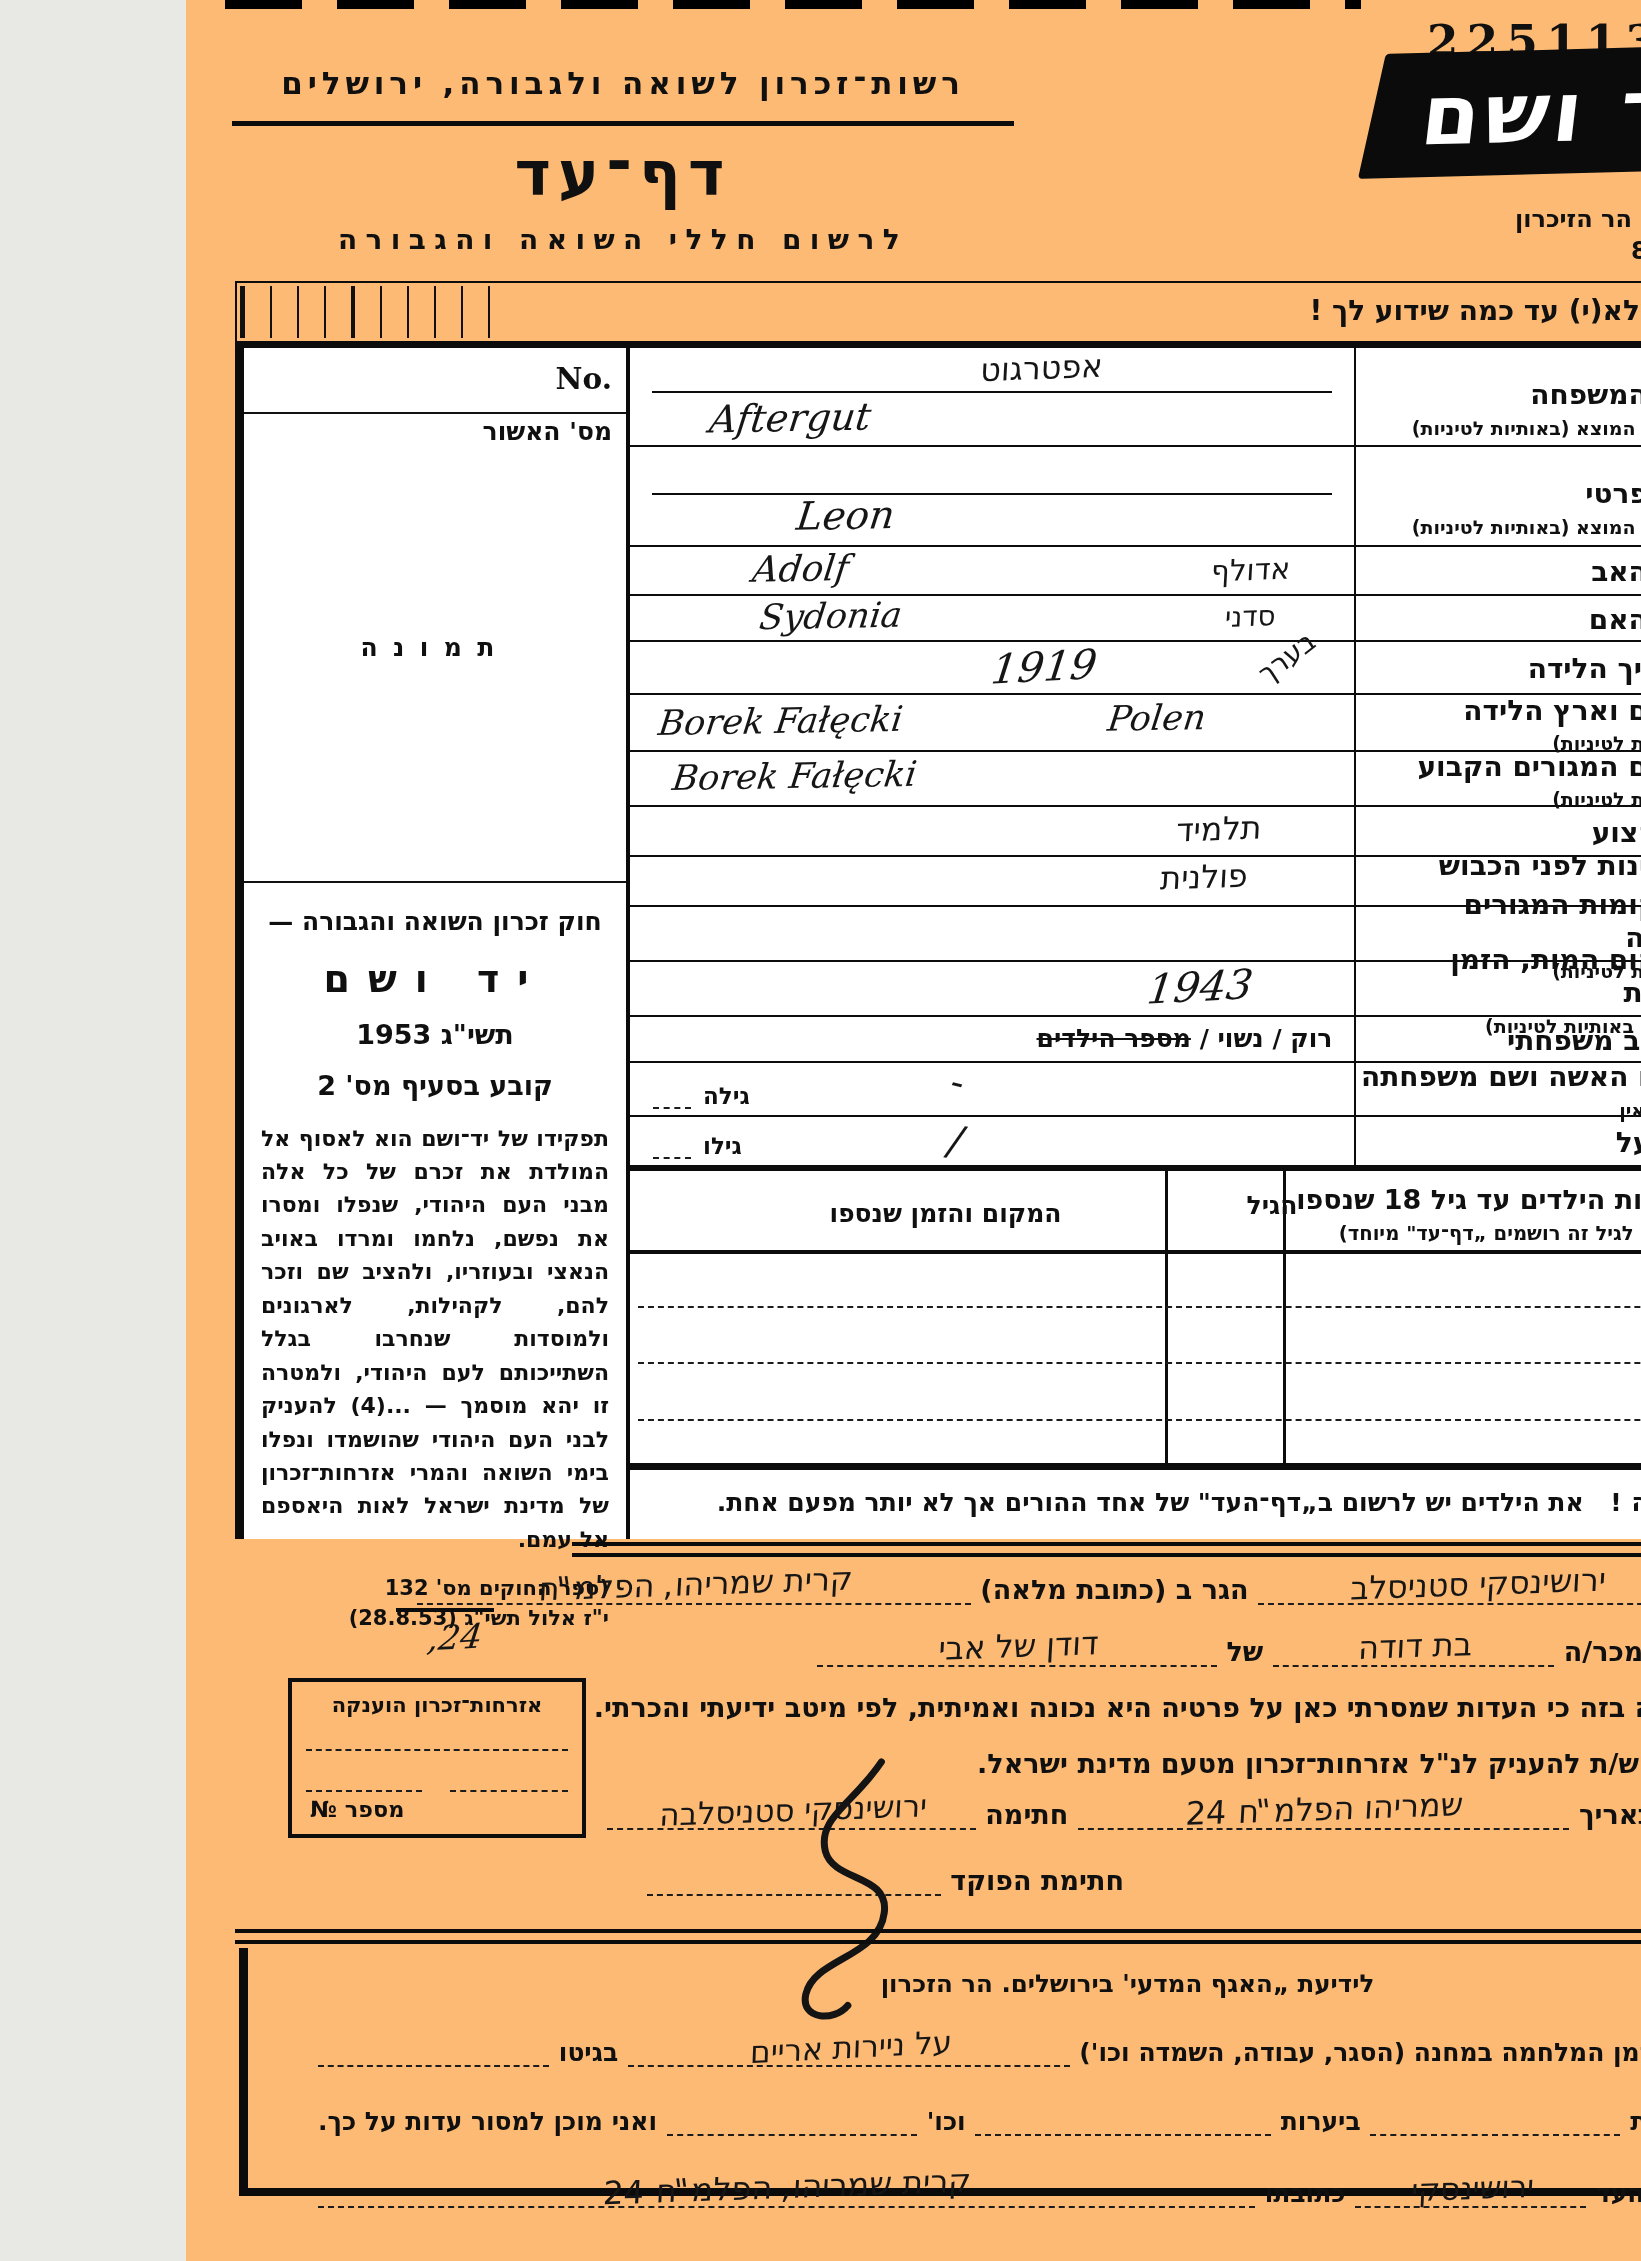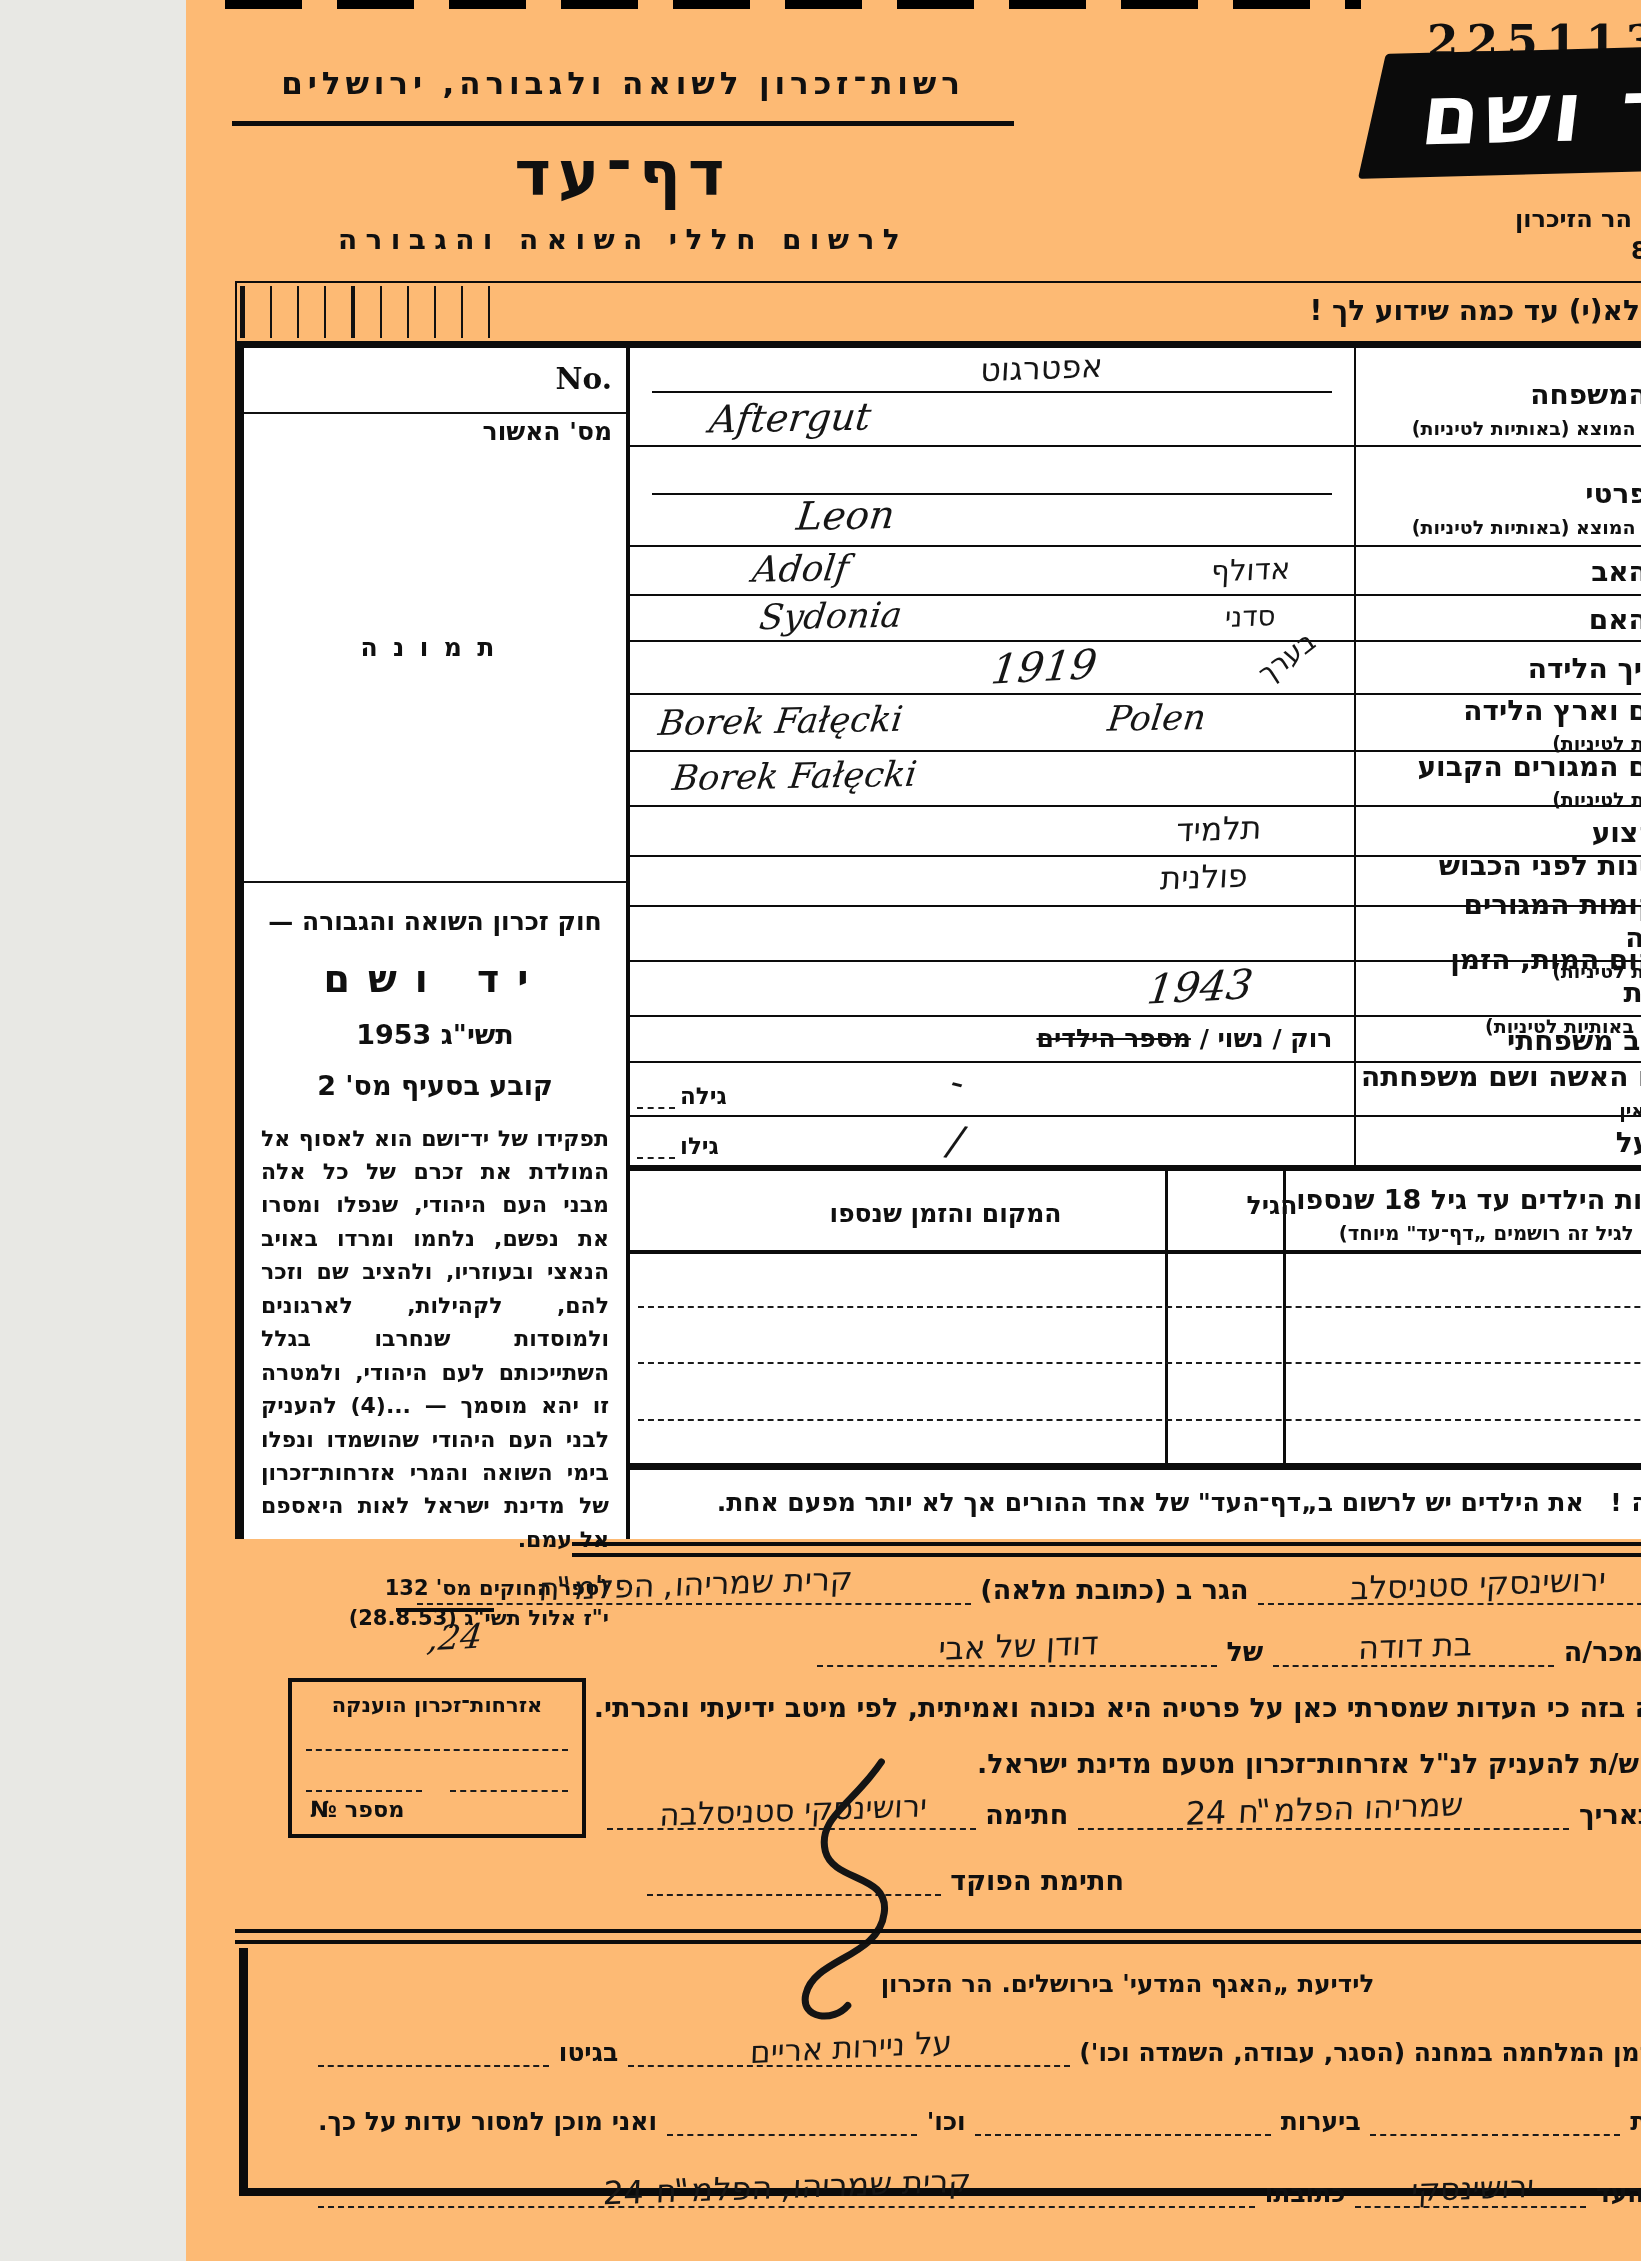--- a/index.html
+++ b/index.html
@@ -57,21 +57,21 @@
   .rightcol{border-right:2.8px solid #0b0b0b;border-left:2.8px solid #0b0b0b;box-sizing:border-box;background:#fff;}
   .frow{position:relative;display:flex;border-bottom:2.8px solid #0c0c0c;box-sizing:border-box;}
   .fl{width:394px;border-left:2.1px solid #0c0c0c;box-sizing:border-box;padding:2.8px 9.8px 1.4px 4.2px;}
   .fl.center{display:flex;align-items:center;}
   .fl.stack{display:flex;flex-direction:column;justify-content:center;}
   .fw{flex:1;position:relative;}
   .flang{font-size:23px;font-weight:bold;}
   .fnum{font-size:28px;font-weight:bold;margin-top:1.4px;}
   .fsub{font-size:19px;font-weight:bold;margin-top:5.6px;}
   .inline-rule{position:absolute;left:3%;width:94%;border-bottom:2.1px solid #0c0c0c;}
-  .agewrap{position:absolute;left:7px;bottom:5.6px;display:flex;align-items:flex-end;direction:ltr;gap:5px;}
+  .agewrap{position:absolute;left:23px;bottom:5.6px;display:flex;align-items:flex-end;direction:ltr;gap:12px;}
   .agewrap .dseg{width:38px;border-bottom:2.8px dashed #1c1c1c;}
   .agewrap .al{font-size:23px;font-weight:bold;direction:rtl;}
   .struck{text-decoration:line-through;text-decoration-thickness:2.1px;}
   .opts{font-size:25px;font-weight:bold;}
   
   .t14{position:relative;border-bottom:7px solid #0c0c0c;box-sizing:border-box;}
   .t14 .vline{position:absolute;top:0;width:2.8px;background:#0c0c0c;}
   .t14 .hhead{position:absolute;font-size:25px;font-weight:bold;text-align:center;padding-left:48px;}
   .t14 .t-label{position:absolute;right:8.4px;top:12.6px;width:452px;text-align:right;}
   .t14 .t-label .l1{font-size:27px;font-weight:bold;}

